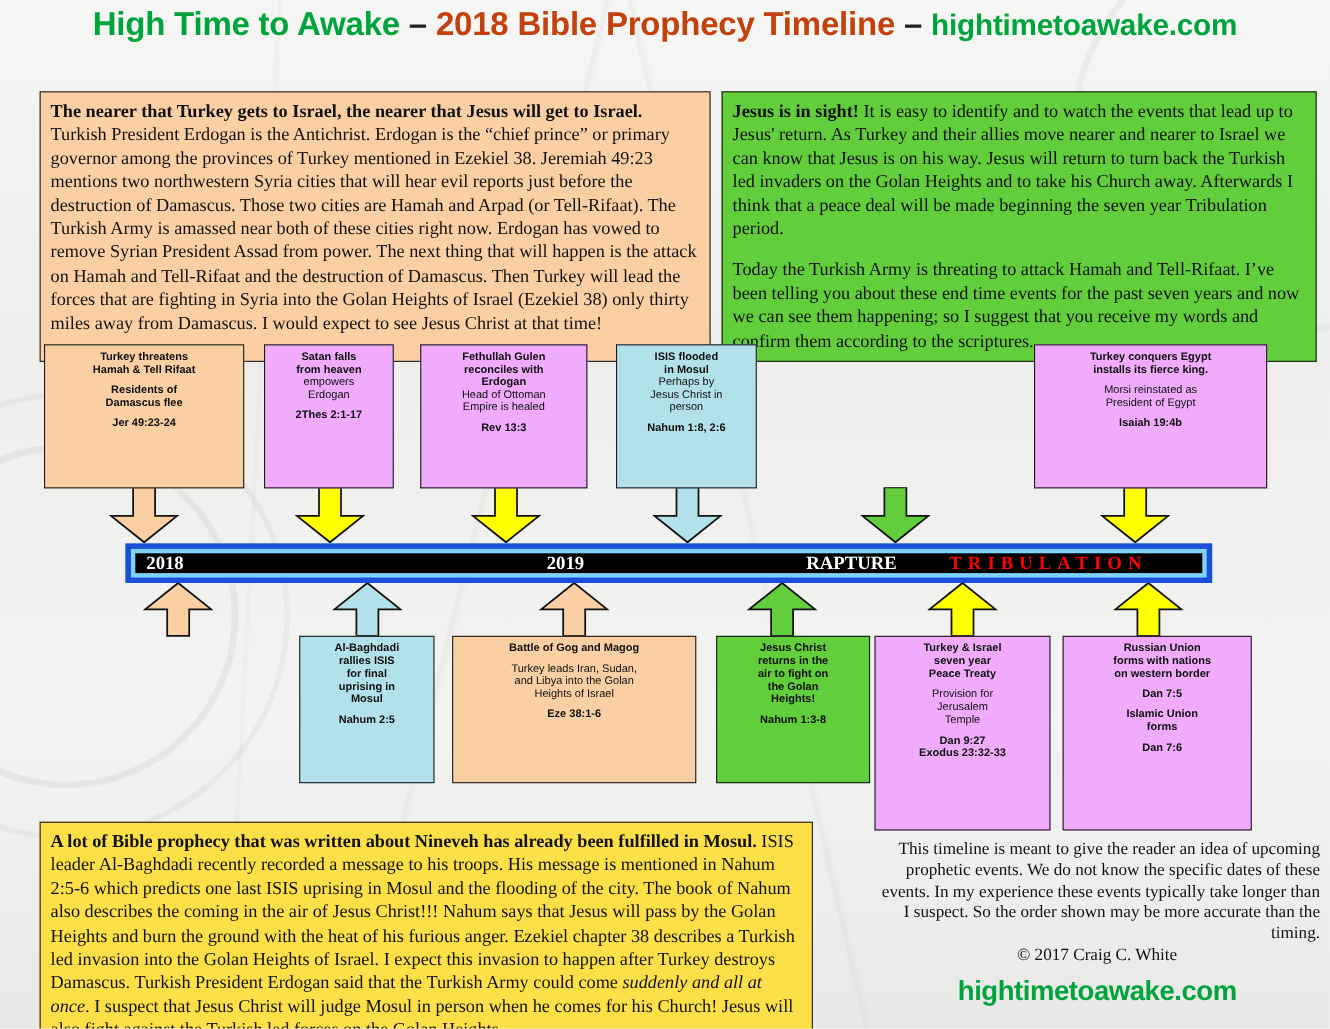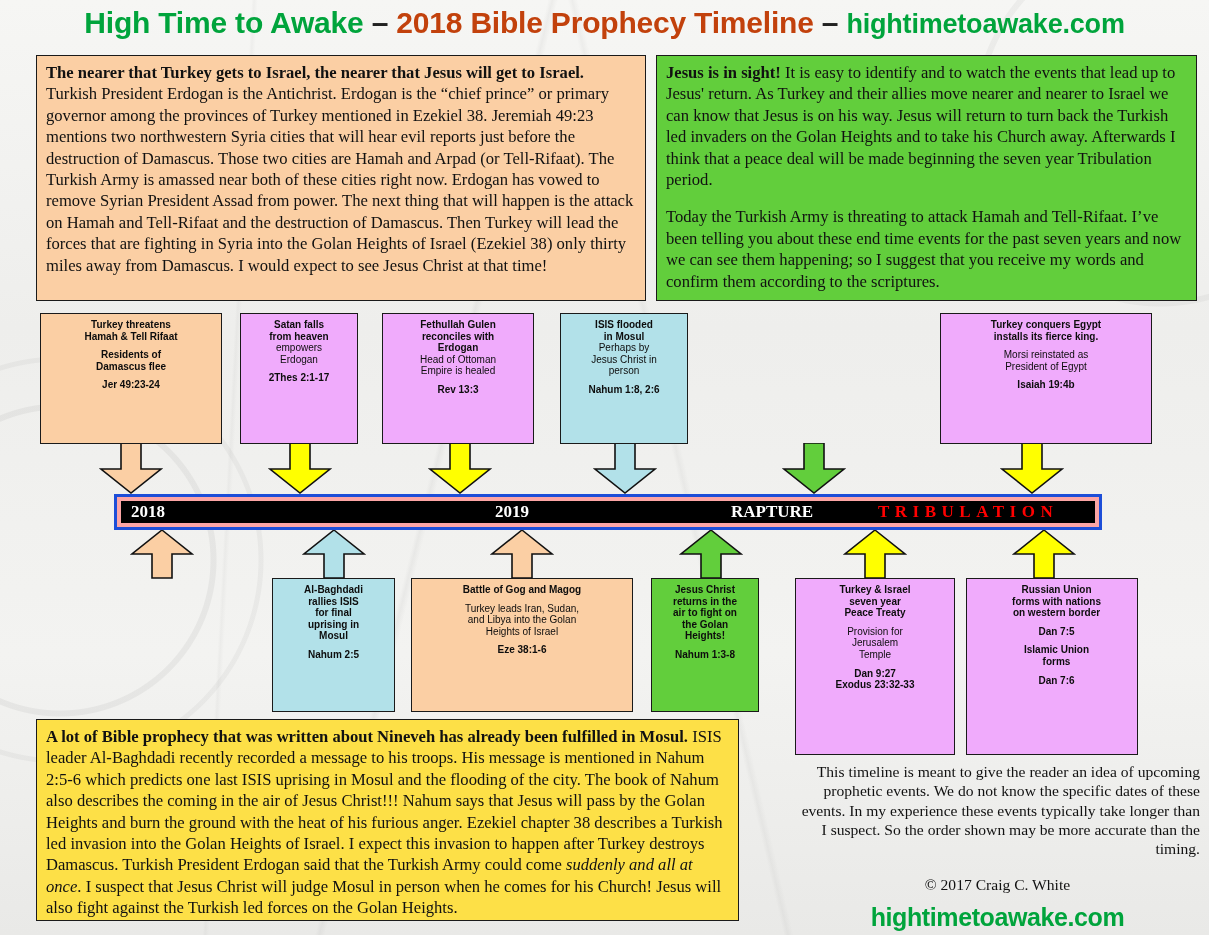--- a/index.html
+++ b/index.html
@@ -38,33 +38,34 @@
 
   
   .para{
     position:absolute;
     border:1px solid #1a1a1a;
     font-size:16.6px;line-height:1.29;
     color:#111;
     padding:6px 9px 5px 9px;
     box-sizing:border-box;
     text-align:left;
+    margin-top:28px;
   }
   .para b{font-weight:bold;}
   .para i{font-style:italic;}
   #para-tl{left:36px;top:55px;width:610px;height:246px;background:#fbcfa4;}
   #para-tr{left:656px;top:55px;width:541px;height:246px;background:#62ce3c;}
   #para-bl{left:36px;top:719px;width:703px;height:202px;background:#fde047;}
 
   #disclaimer{
     position:absolute;left:795px;top:762px;width:405px;
     font-size:15.6px;line-height:1.24;color:#111;text-align:center;
   }
   #disclaimer .body{text-align:right;}
-  #disclaimer .copy{margin-top:16px;}
+  #disclaimer .copy{margin-top:0px;}
   #disclaimer .site{
     font-family:"Liberation Sans", sans-serif;
     font-weight:bold;font-size:25px;color:#00a43c;margin-top:8px;letter-spacing:-0.4px;
   }
 
   
   .evt{
     position:absolute;
     border:1px solid #1a1a1a;
     box-sizing:border-box;
@@ -84,35 +85,35 @@
   .blue{background:#b2e1e9;}
   .green{background:#62ce3c;}
 
   
   .arrow{position:absolute;z-index:3;}
   .arrow svg{display:block;}
 
   
   #tl-frame{
     position:absolute;left:114px;top:494px;width:988px;height:36px;
-    background:#fca5a5;border:3px solid #1d4ed8;box-sizing:border-box;z-index:5;
+    background:#7dd3fc;border:5px solid #1d4ed8;box-sizing:border-box;z-index:5;
   }
   #tl-bar{
     position:absolute;left:4px;top:4px;right:4px;bottom:4px;
     background:#000;box-sizing:border-box;
   }
   #tl-bar span{
     position:absolute;top:50%;transform:translateY(-50%);
     font-family:"Liberation Serif", serif;font-weight:bold;font-size:17px;
     white-space:nowrap;
   }
   #tl-2018{left:10px;color:#fff;}
   #tl-2019{left:374px;color:#fff;}
   #tl-rapture{left:610px;color:#fff;font-size:15.5px;}
-  #tl-trib{left:740px;color:#ff0000;font-size:15.5px;letter-spacing:5.5px;margin-left:17px;}
+  #tl-trib{left:740px;color:#ff0000;font-size:15.5px;letter-spacing:5.5px;}
 </style>
 </head>
 <body>
 
 <div id="bg"></div>
 
 <div class="layer">
 
   <div id="title">
     <span class="g">High Time to Awake</span><span class="d"> – </span><span class="r">2018 Bible Prophecy Timeline</span><span class="d"> – </span><span class="site">hightimetoawake.com</span>
@@ -245,21 +246,21 @@
   </div>
 
   <div class="evt peach" style="left:411px;top:578px;width:222px;height:134px;">
     <div class="h">Battle of Gog and Magog</div>
     <div class="sp"></div>
     <div class="n">Turkey leads Iran, Sudan,<br>and Libya into the Golan<br>Heights of Israel</div>
     <div class="sp"></div>
     <div class="ref">Eze 38:1-6</div>
   </div>
 
-  <div class="evt green" style="left:651px;top:578px;width:108px;height:134px;">
+  <div class="evt green" style="left:651px;top:578px;width:140px;height:134px;">
     <div class="h">Jesus Christ<br>returns in the<br>air to fight on<br>the Golan<br>Heights!</div>
     <div class="sp"></div>
     <div class="ref">Nahum 1:3-8</div>
   </div>
 
   <div class="evt yellow" style="left:795px;top:578px;width:160px;height:177px;">
     <div class="h">Turkey &amp; Israel<br>seven year<br>Peace Treaty</div>
     <div class="sp"></div>
     <div class="n">Provision for<br>Jerusalem<br>Temple</div>
     <div class="sp"></div>

